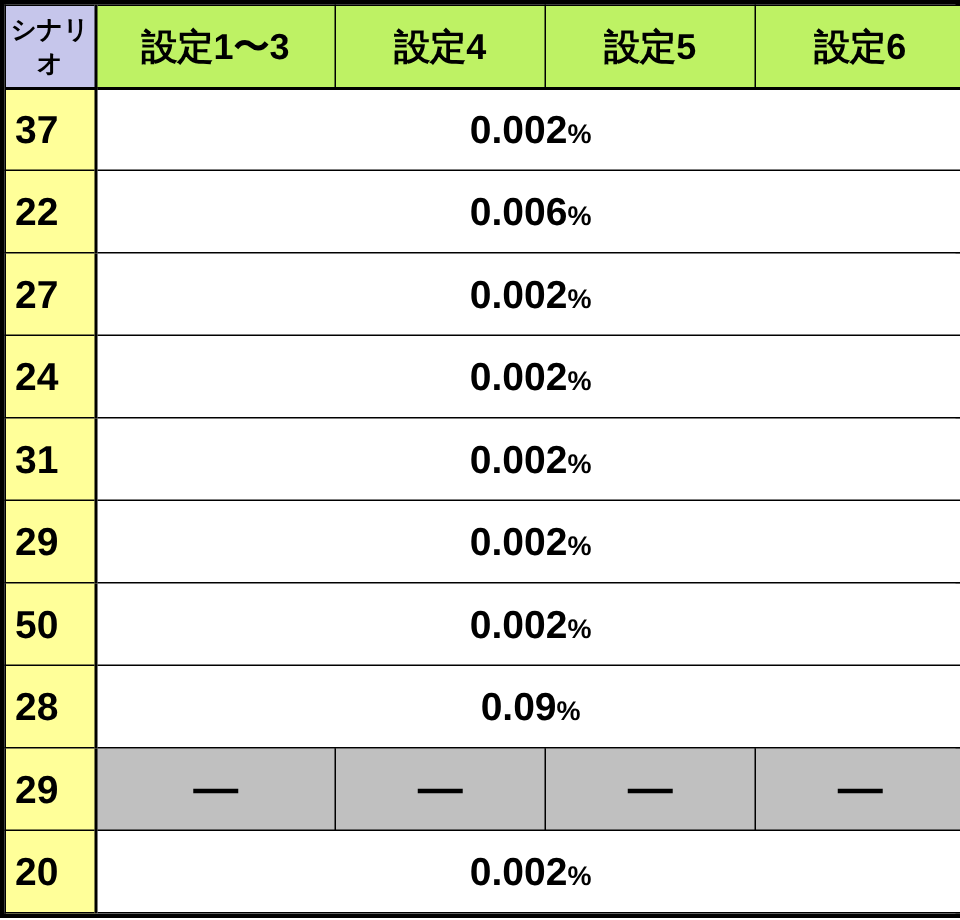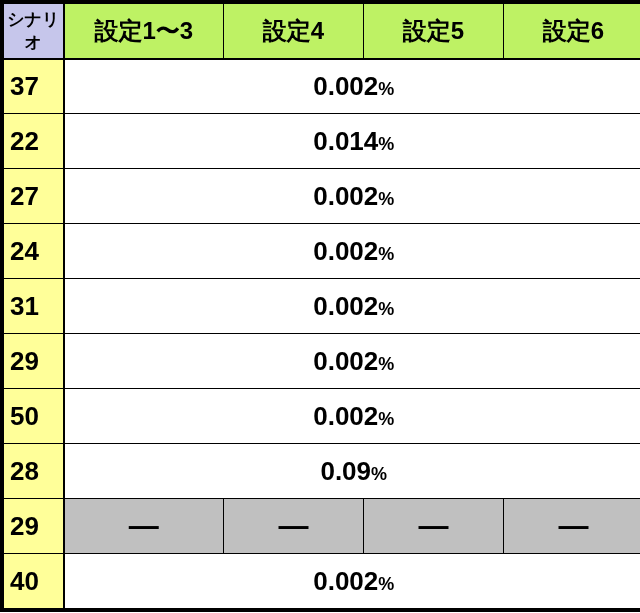--- a/index.html
+++ b/index.html
@@ -90,21 +90,21 @@
       <th class="col">設定6</th>
     </tr>
   </thead>
   <tbody>
     <tr>
       <td class="rowhead">37</td>
       <td class="val" colspan="4"><span>0.002</span><span class="pct">%</span></td>
     </tr>
     <tr>
       <td class="rowhead">22</td>
-      <td class="val" colspan="4"><span>0.014</span><span class="pct">%</span></td>
+      <td class="val" colspan="4"><span>0.006</span><span class="pct">%</span></td>
     </tr>
     <tr>
       <td class="rowhead">27</td>
       <td class="val" colspan="4"><span>0.002</span><span class="pct">%</span></td>
     </tr>
     <tr>
       <td class="rowhead">24</td>
       <td class="val" colspan="4"><span>0.002</span><span class="pct">%</span></td>
     </tr>
     <tr>
@@ -124,18 +124,18 @@
       <td class="val" colspan="4"><span>0.09</span><span class="pct">%</span></td>
     </tr>
     <tr>
       <td class="rowhead">29</td>
       <td class="dash">—</td>
       <td class="dash">—</td>
       <td class="dash">—</td>
       <td class="dash">—</td>
     </tr>
     <tr>
-      <td class="rowhead">40</td>
+      <td class="rowhead">20</td>
       <td class="val" colspan="4"><span>0.002</span><span class="pct">%</span></td>
     </tr>
   </tbody>
 </table>
 </div>
 
 </body></html>

